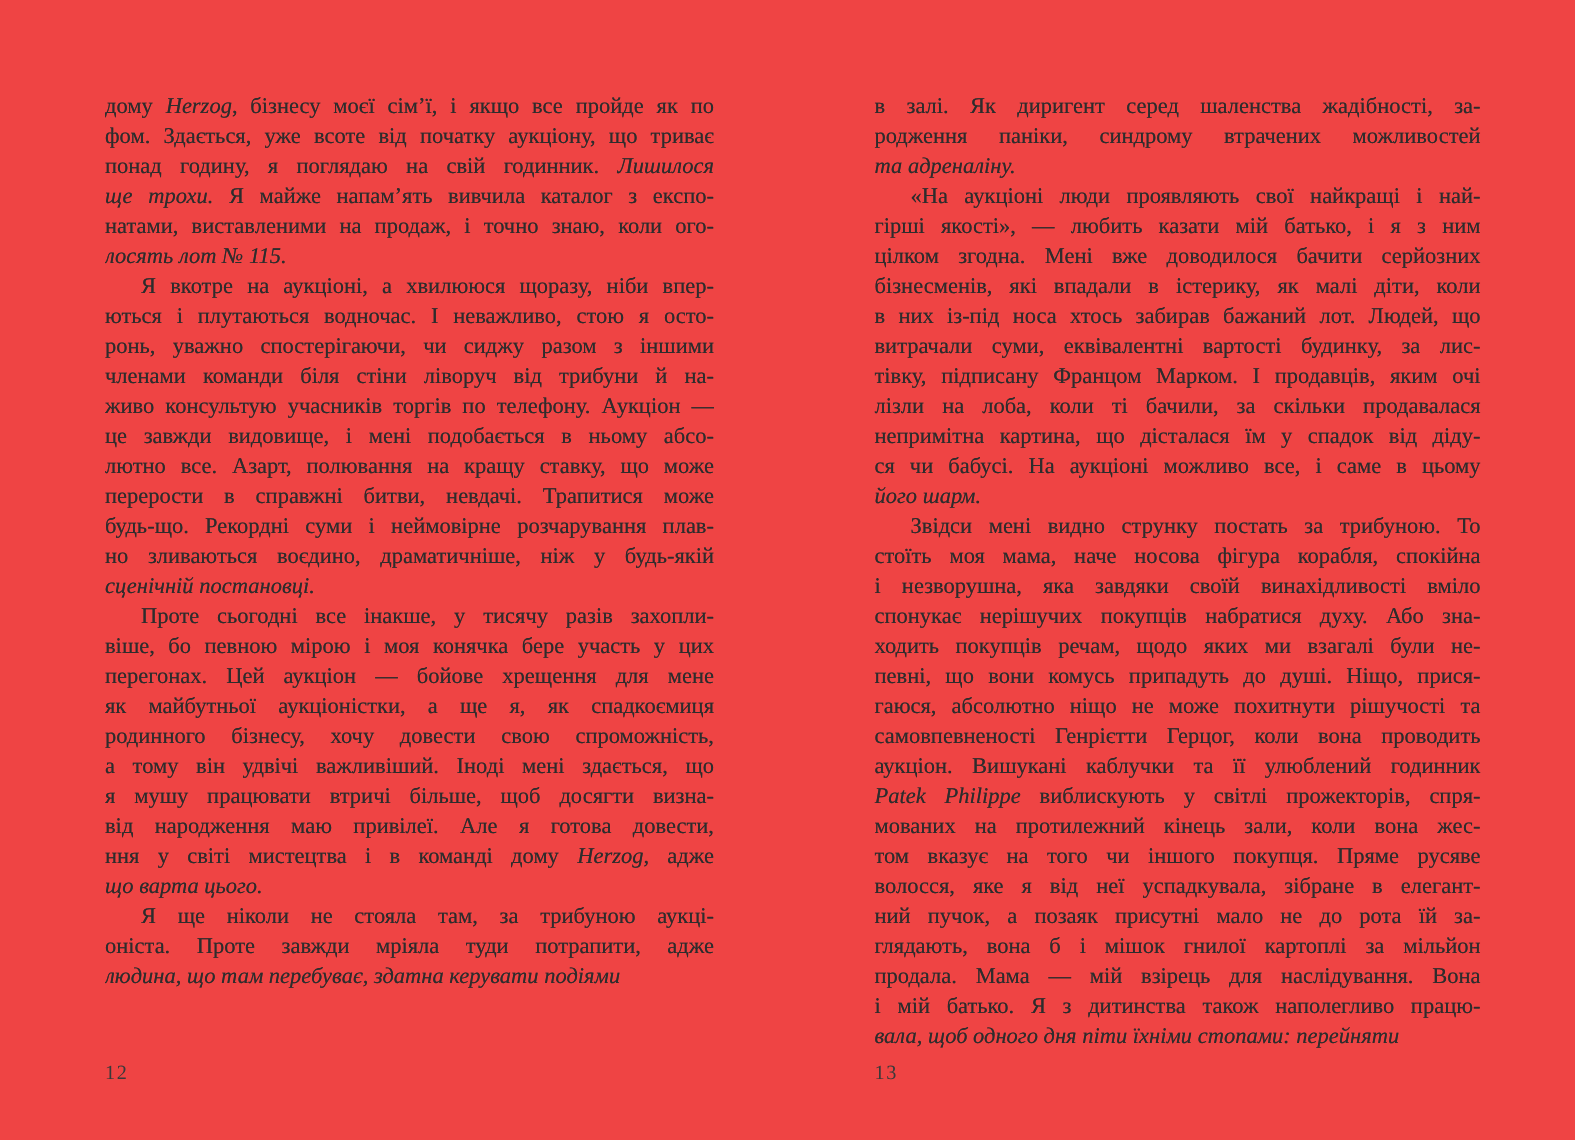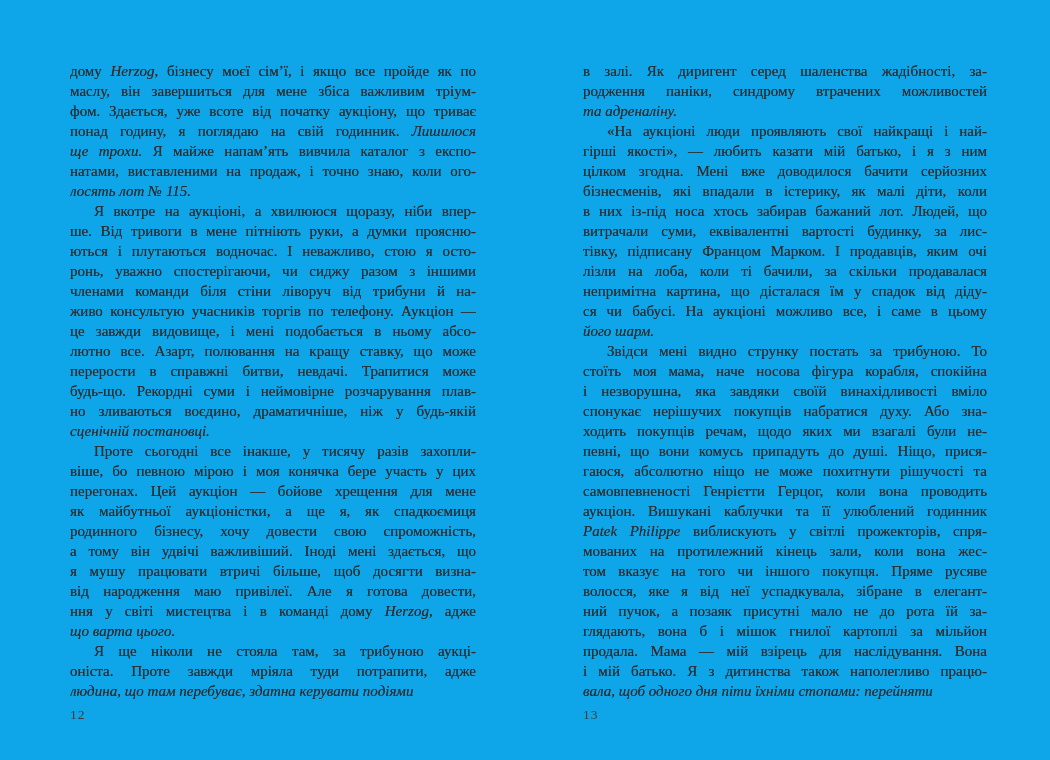--- a/index.html
+++ b/index.html
@@ -7,21 +7,21 @@
     padding: 0;
     width: 1050px;
     height: 760px;
     background: #ffffff;
     overflow: hidden;
   }
   .spread {
     position: relative;
     width: 1050px;
     height: 760px;
-    background: #0ea5e9;
+    background: #ef4444;
     font-family: "Liberation Serif", "DejaVu Serif", serif;
     color: #2d2d2d;
   }
   .page {
     position: absolute;
     top: 0;
     height: 760px;
   }
   #page-left  { left: 70px;  width: 406px; }
   #page-right { left: 583px; width: 404px; }
@@ -64,28 +64,26 @@
   }
 </style>
 </head>
 <body>
 
 <div class="spread">
 
   <div class="page" id="page-left">
     <div class="page-text">
         <div class="line">дому <i>Herzog</i>, бізнесу моєї сім’ї, і якщо все пройде як по</div>
-        <div class="line">маслу, він завершиться для мене збіса важливим тріум-</div>
         <div class="line">фом. Здається, уже всоте від початку аукціону, що триває</div>
         <div class="line">понад годину, я поглядаю на свій годинник. <i>Лишилося</i></div>
         <div class="line"><i>ще трохи.</i> Я майже напам’ять вивчила каталог з експо-</div>
         <div class="line">натами, виставленими на продаж, і точно знаю, коли ого-</div>
         <div class="line last">лосять лот № 115.</div>
         <div class="line indent">Я вкотре на аукціоні, а хвилююся щоразу, ніби впер-</div>
-        <div class="line">ше. Від тривоги в мене пітніють руки, а думки проясню-</div>
         <div class="line">ються і плутаються водночас. І неважливо, стою я осто-</div>
         <div class="line">ронь, уважно спостерігаючи, чи сиджу разом з іншими</div>
         <div class="line">членами команди біля стіни ліворуч від трибуни й на-</div>
         <div class="line">живо консультую учасників торгів по телефону. Аукціон —</div>
         <div class="line">це завжди видовище, і мені подобається в ньому абсо-</div>
         <div class="line">лютно все. Азарт, полювання на кращу ставку, що може</div>
         <div class="line">перерости в справжні битви, невдачі. Трапитися може</div>
         <div class="line">будь-що. Рекордні суми і неймовірне розчарування плав-</div>
         <div class="line">но зливаються воєдино, драматичніше, ніж у будь-якій</div>
         <div class="line last">сценічній постановці.</div>

